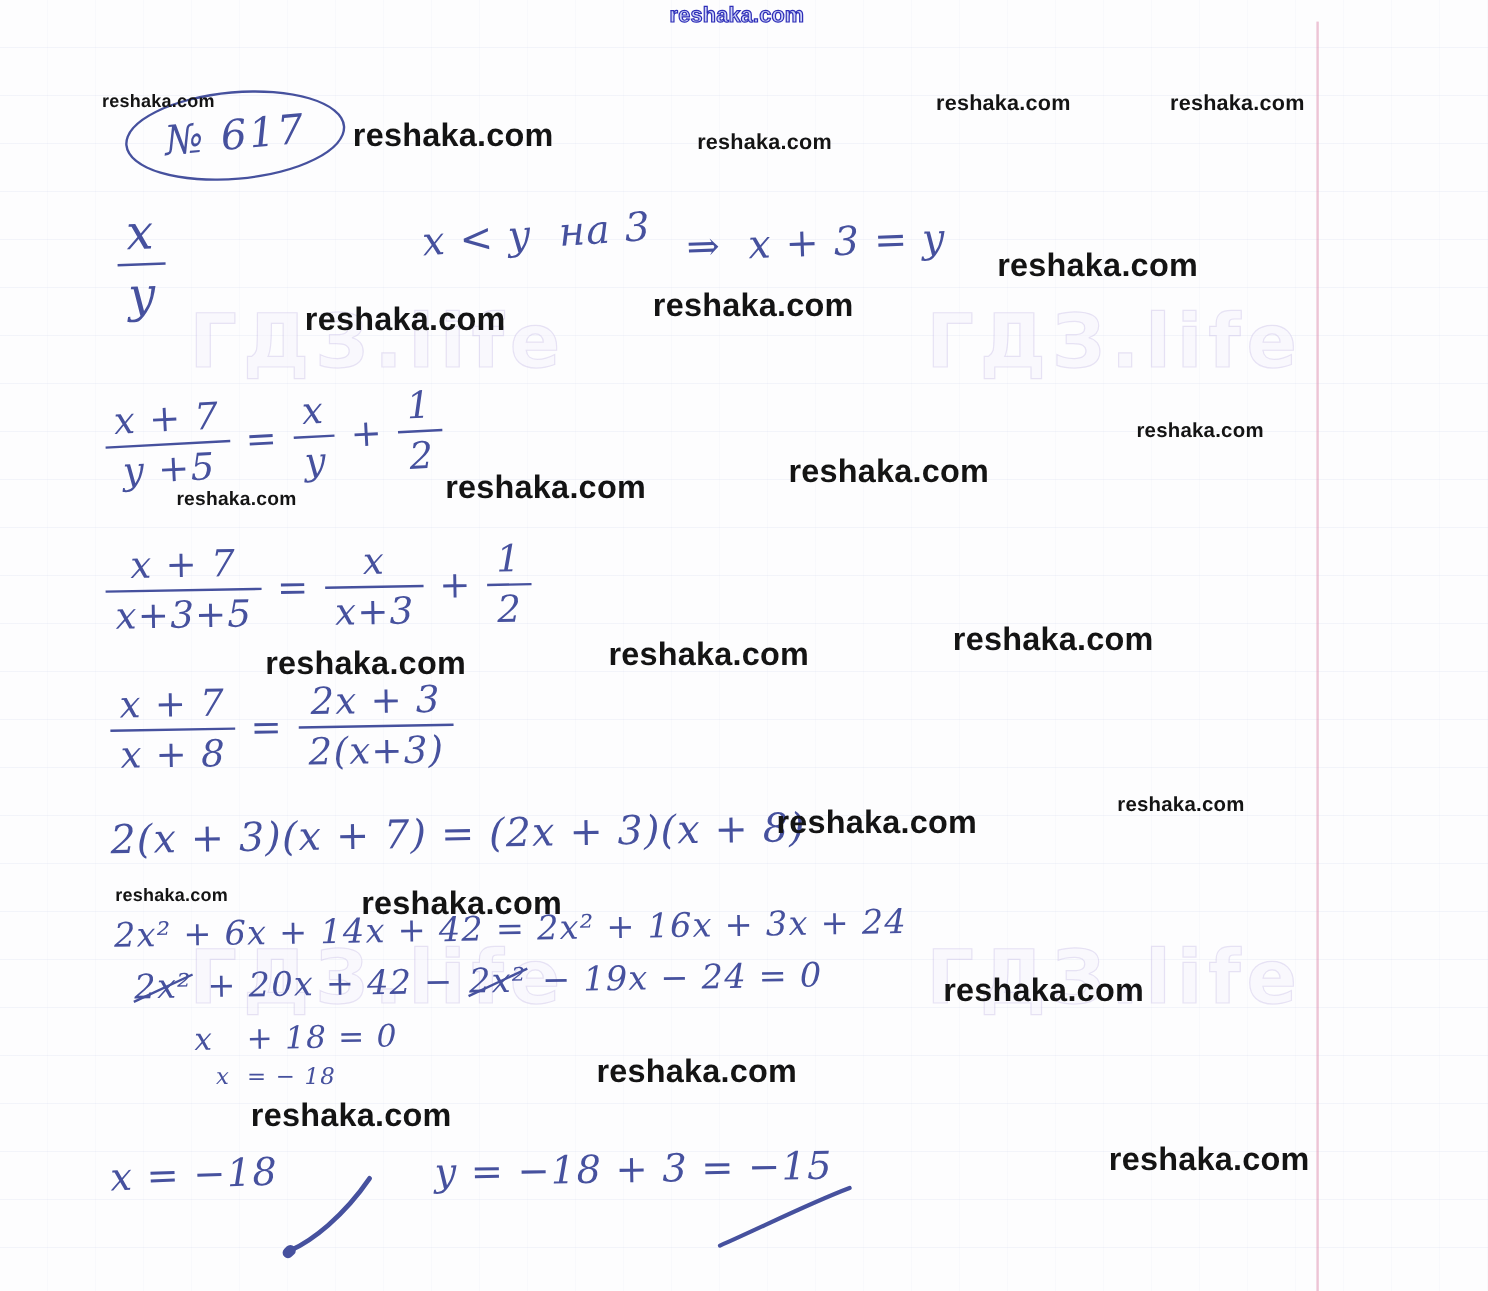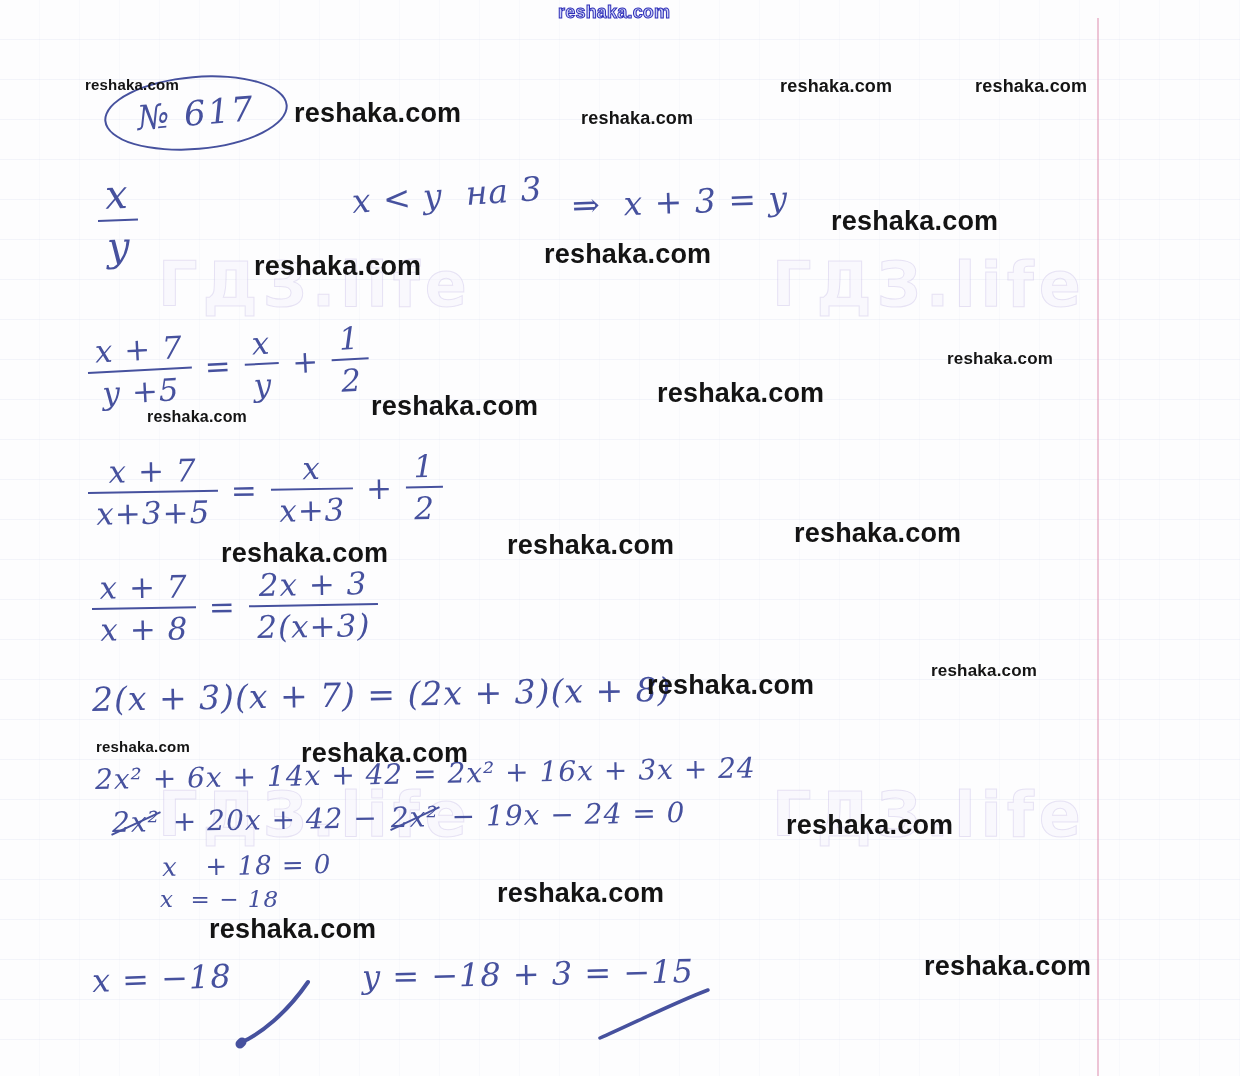--- a/index.html
+++ b/index.html
@@ -103,21 +103,21 @@
       <div class="eq" style="left: 98px; top: 172px; font-size: 40px; transform: rotate(-2deg);"><span class="frac"><span class="num">x</span><span class="den">y</span></span></div>
       <div class="eq" style="left: 352px; top: 182px; font-size: 33px; transform: rotate(-4deg);"><span class="tok">x &lt; y  на 3</span></div>
       <div class="eq" style="left: 572px; top: 186px; font-size: 33px; transform: rotate(-2deg);"><span class="tok">⇒  x + 3 = y</span></div>
       <div class="eq" style="left: 88px; top: 334px; font-size: 31px; transform: rotate(-3deg);"><span class="frac"><span class="num">x + 7</span><span class="den">y +5</span></span><span class="tok">=</span><span class="frac"><span class="num">x</span><span class="den">y</span></span><span class="tok">+</span><span class="frac"><span class="num">1</span><span class="den">2</span></span></div>
       <div class="eq" style="left: 88px; top: 454px; font-size: 31px; transform: rotate(-1deg);"><span class="frac"><span class="num">x + 7</span><span class="den">x+3+5</span></span><span class="tok">=</span><span class="frac"><span class="num">x</span><span class="den">x+3</span></span><span class="tok">+</span><span class="frac"><span class="num">1</span><span class="den">2</span></span></div>
       <div class="eq" style="left: 92px; top: 570px; font-size: 31px; transform: rotate(-1deg);"><span class="frac"><span class="num">x + 7</span><span class="den">x + 8</span></span><span class="tok">=</span><span class="frac"><span class="num">2x + 3</span><span class="den">2(x+3)</span></span></div>
       <div class="eq" style="left: 92px; top: 680px; font-size: 33px; transform: rotate(-1deg);"><span class="tok">2(x + 3)(x + 7) = (2x + 3)(x + 8)</span></div>
       <div class="eq" style="left: 95px; top: 763px; font-size: 28px; transform: rotate(-1deg);"><span class="tok">2x² + 6x + 14x + 42 = 2x² + 16x + 3x + 24</span></div>
       <div class="eq" style="left: 112px; top: 806px; font-size: 28px; transform: rotate(-1deg);"><span class="tok struck">2x²</span><span class="tok">+ 20x + 42 −</span><span class="tok struck">2x²</span><span class="tok">− 19x − 24 = 0</span></div>
       <div class="eq" style="left: 162px; top: 852px; font-size: 26px; transform: rotate(-1deg);"><span class="tok">x   + 18 = 0</span></div>
-      <div class="eq" style="left: 160px; top: 886px; font-size: 23px;"><span class="tok">x  = − 18</span></div>
+      <div class="eq" style="left: 180px; top: 886px; font-size: 19px;"><span class="tok">x  = − 18</span></div>
       <div class="eq" style="left: 92px; top: 962px; font-size: 32px; transform: rotate(-2deg);"><span class="tok">x = −18</span></div>
       <div class="eq" style="left: 362px; top: 958px; font-size: 32px; transform: rotate(-1deg);"><span class="tok">y = −18 + 3 = −15</span></div>
     </div>
 
   <div class="wm-layer" id="wm-layer">
       <span class="wm outline" style="left: 558px; top: 2px; font-size: 18px;">reshaka.com</span>
       <span class="wm" style="left: 85px; top: 76px; font-size: 15px;">reshaka.com</span>
       <span class="wm" style="left: 294px; top: 98px; font-size: 27px;">reshaka.com</span>
       <span class="wm" style="left: 581px; top: 108px; font-size: 18px;">reshaka.com</span>
       <span class="wm" style="left: 780px; top: 76px; font-size: 18px;">reshaka.com</span>

